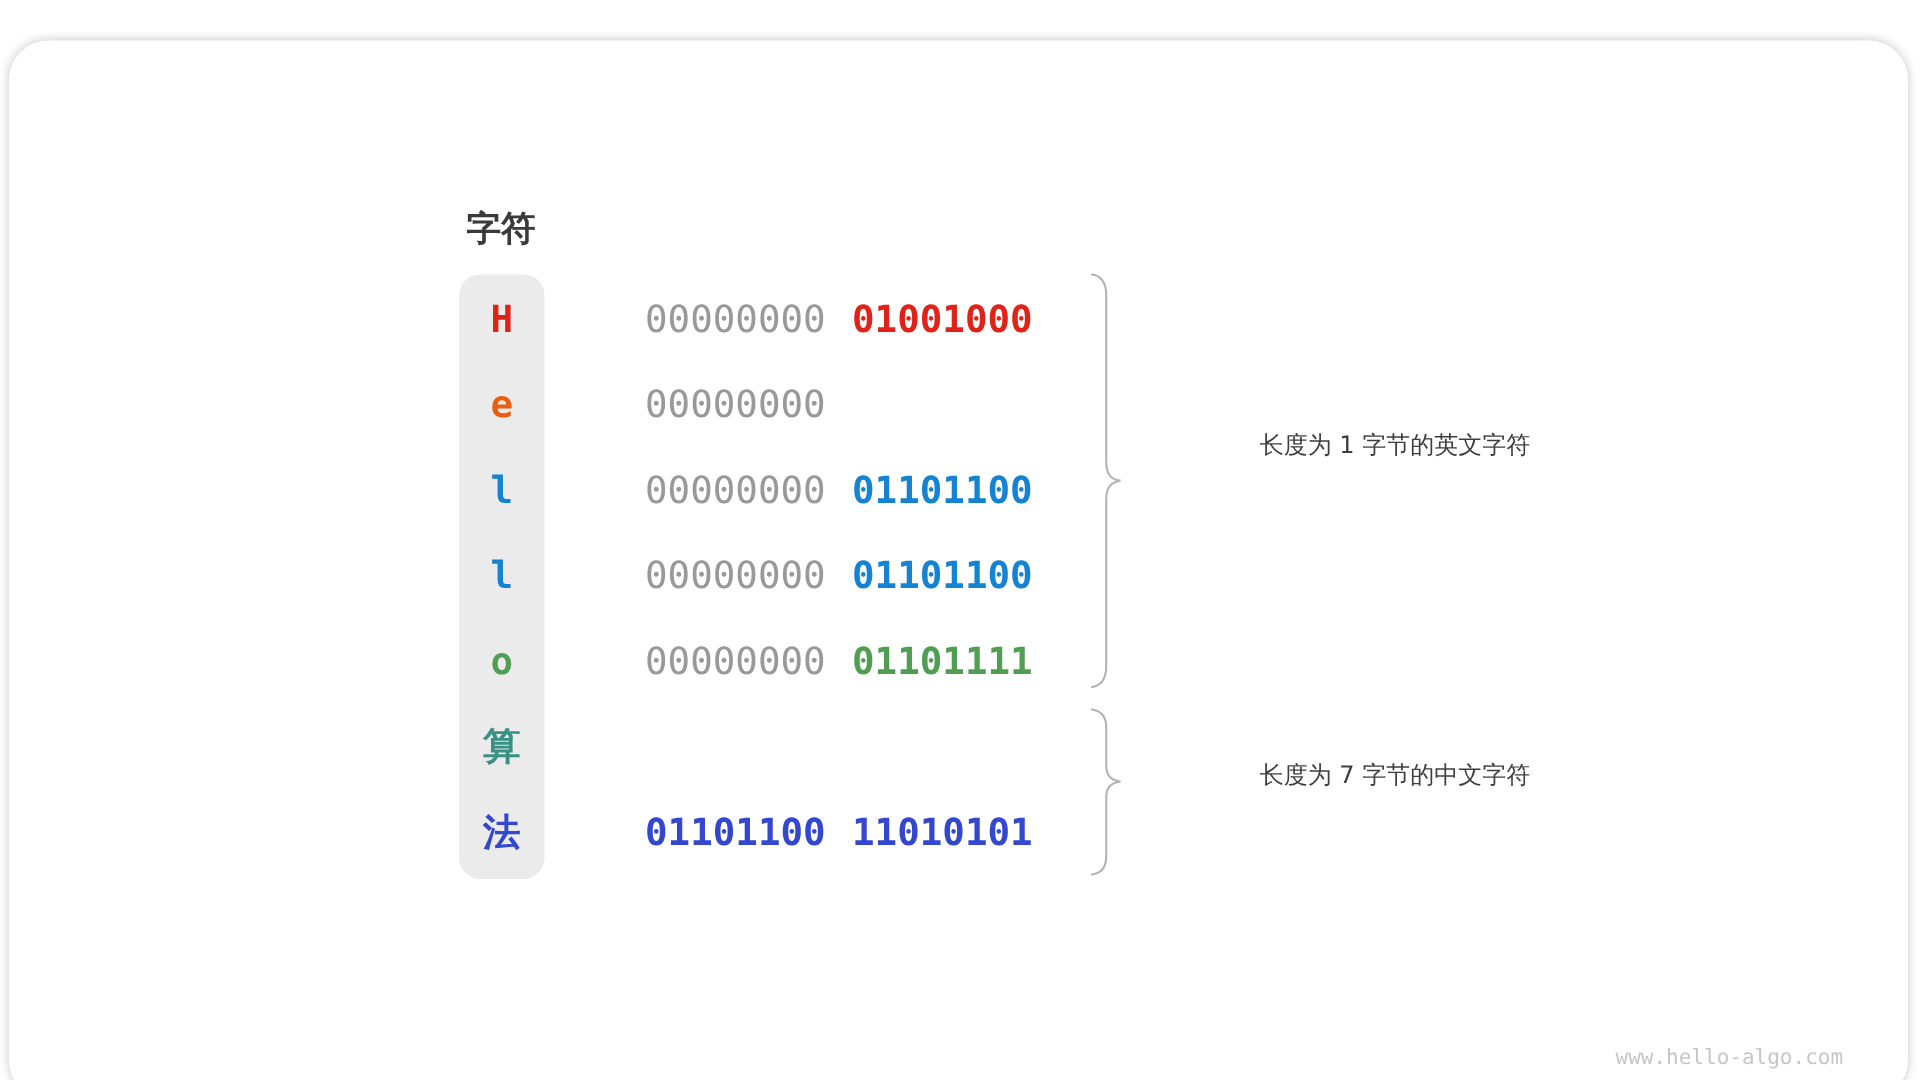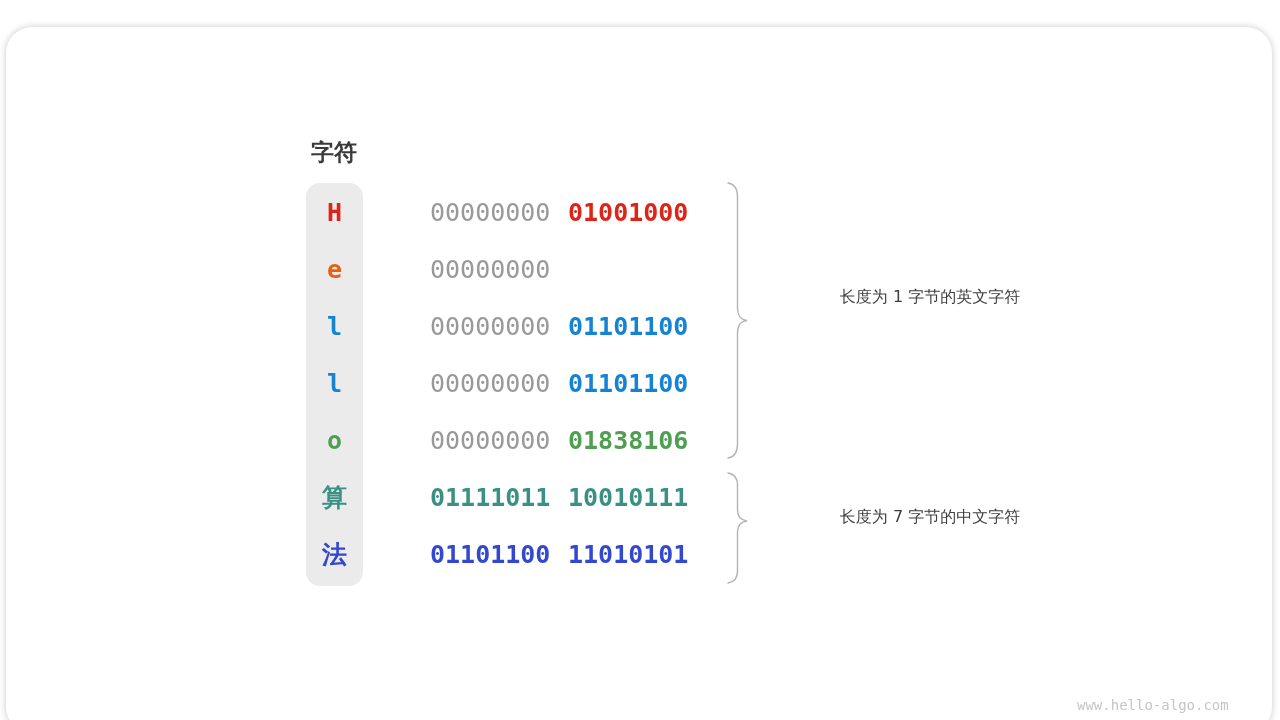--- a/index.html
+++ b/index.html
@@ -54,26 +54,24 @@
     <span class="byte b2" style="color: rgb(21, 131, 212);">01101100</span>
   </div>
   <div class="row" style="top:347px">
     <span class="cell-char" style="color: rgb(21, 131, 212);">l</span>
     <span class="byte b1" style="color: rgb(153, 153, 153);">00000000</span>
     <span class="byte b2" style="color: rgb(21, 131, 212);">01101100</span>
   </div>
   <div class="row" style="top:404px">
     <span class="cell-char" style="color: rgb(79, 158, 82);">o</span>
     <span class="byte b1" style="color: rgb(153, 153, 153);">00000000</span>
-    <span class="byte b2" style="color: rgb(79, 158, 82);">01838106</span>
+    <span class="byte b2" style="color: rgb(79, 158, 82);">01101111</span>
   </div>
   <div class="row" style="top:461px">
     <span class="cell-char" style="color: rgb(58, 145, 131);">算</span>
-    <span class="byte b1 bold" style="color: rgb(58, 145, 131);">01111011</span>
-    <span class="byte b2" style="color: rgb(58, 145, 131);">10010111</span>
   </div>
   <div class="row" style="top:518px">
     <span class="cell-char" style="color: rgb(51, 71, 207);">法</span>
     <span class="byte b1 bold" style="color: rgb(51, 71, 207);">01101100</span>
     <span class="byte b2" style="color: rgb(51, 71, 207); text-align: right;">11010101</span>
   </div>
 
   <svg class="brace" style="left:726px;top:161px" width="24" height="277" viewBox="0 0 24 277">
     <path d="M2 1 C9 2 11.5 7 11.5 15 L11.5 126 C11.5 133 13.5 137.5 21 138.5 C13.5 139.5 11.5 144 11.5 151 L11.5 262 C11.5 270 9 275 2 276" fill="none" stroke="#b3b3b3" stroke-width="1.4" stroke-linecap="round"></path>
   </svg>

